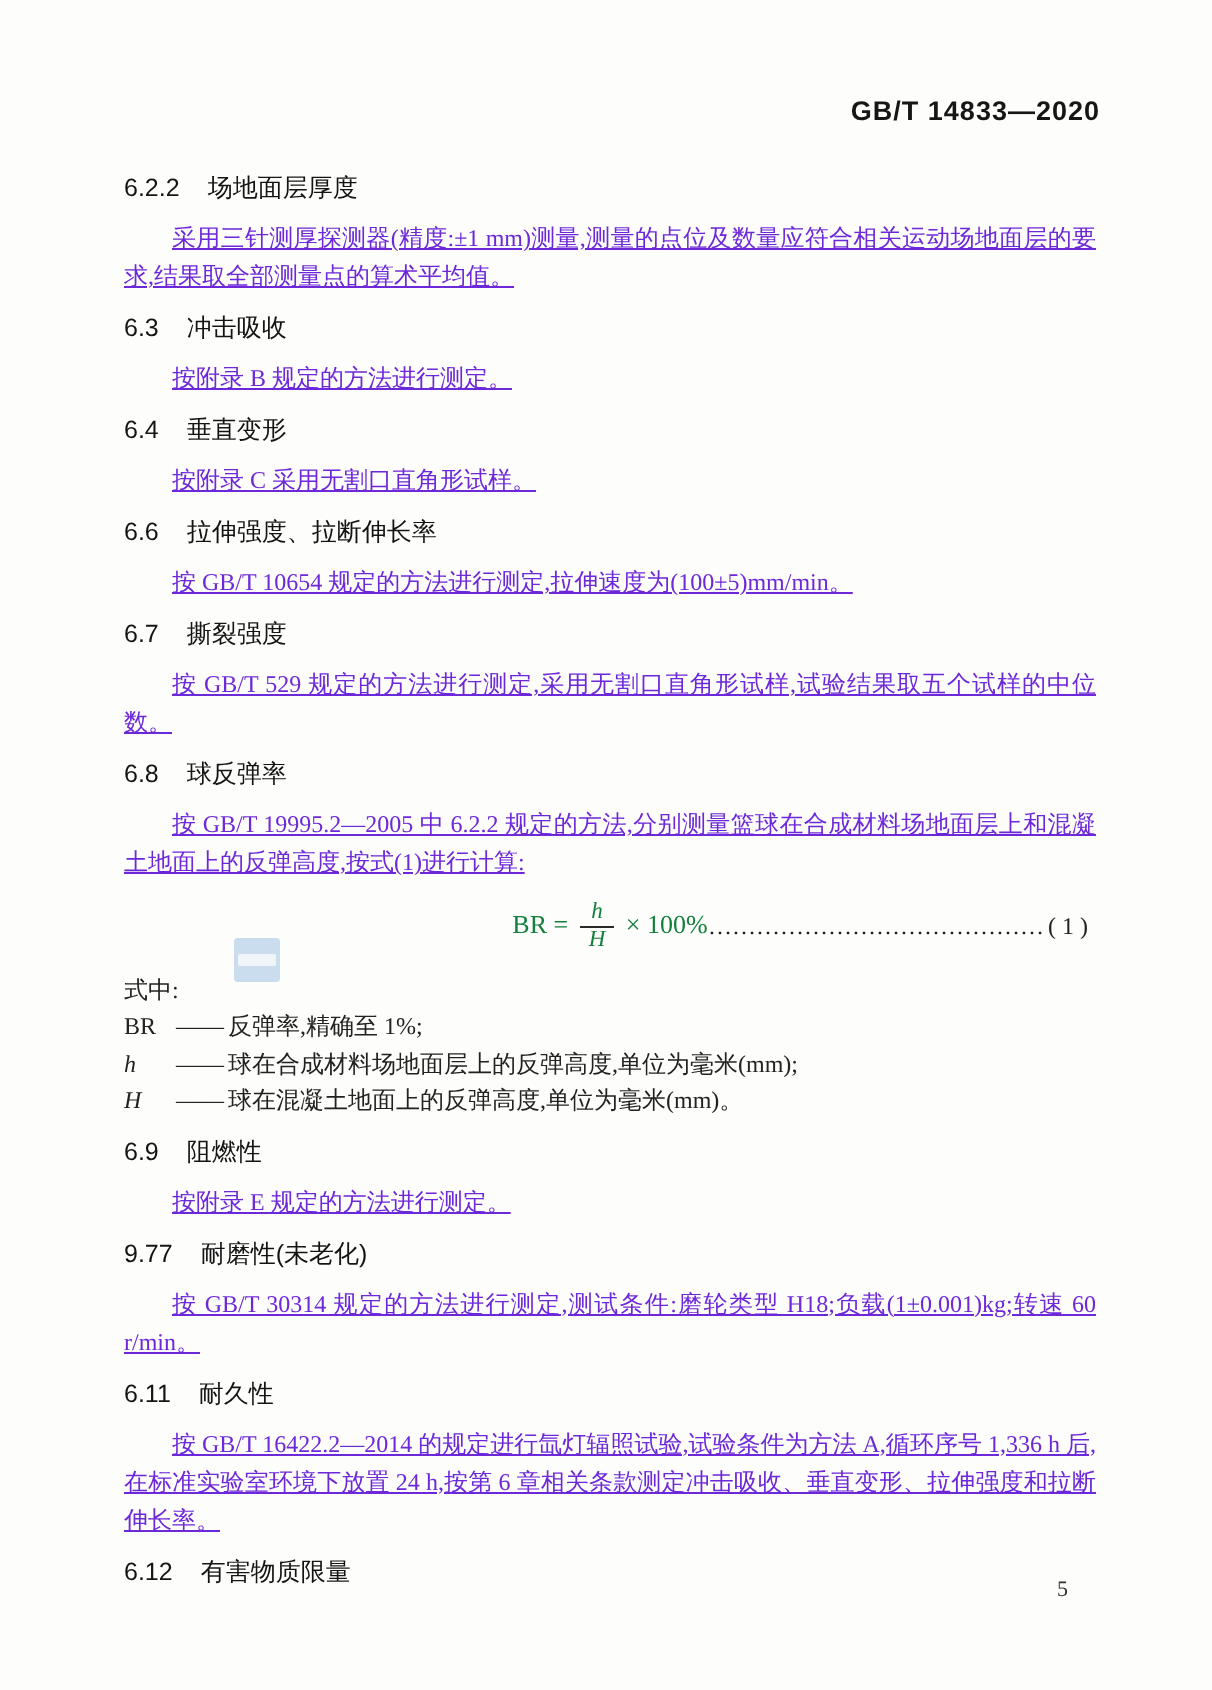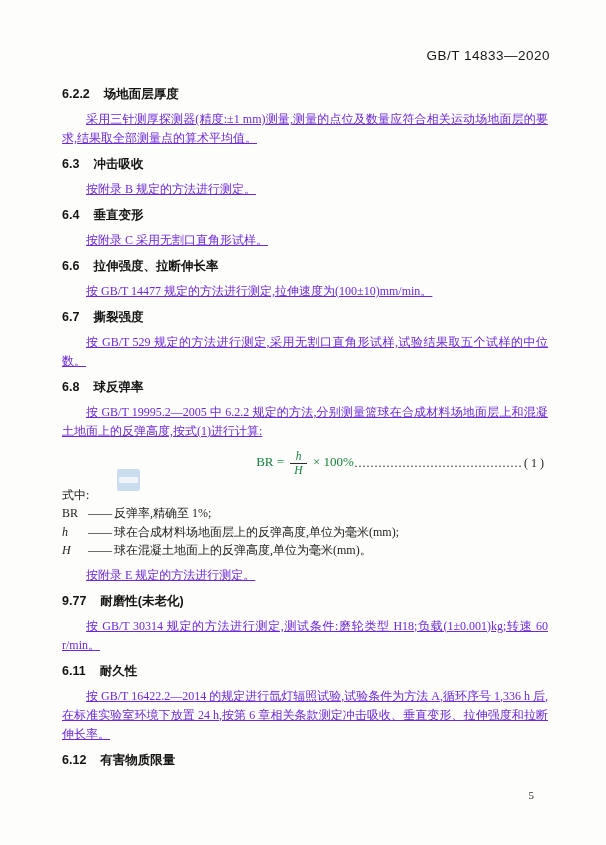--- a/index.html
+++ b/index.html
@@ -7,29 +7,29 @@
     position:relative;
     width:606px;height:845px;
     background:#fdfdfb;
     overflow:hidden;
     color:#1e1e1e;
     font-family:"Liberation Serif", serif;
   }
   .std-code{
     position:absolute;top:48px;right:56px;
     font-family:"Liberation Sans", sans-serif;
-    font-weight:normal;font-size:13.5px;letter-spacing:0.5px;
+    font-weight:bold;font-size:13.5px;letter-spacing:0.5px;
     color:#161616;
   }
   .content{
     position:absolute;left:62px;right:58px;top:78px;
   }
   .sec-h{
     font-family:"Liberation Sans", sans-serif;
-    font-weight:bold;font-size:12.5px;line-height:19px;
+    font-weight:normal;font-size:12.5px;line-height:19px;
     margin-top:7px;color:#141414;
   }
   .sec-n{display:inline-block;margin-right:14px;}
   .sec-p{
     margin:6px 0 0 0;
     font-size:12px;line-height:19px;
     text-align:justify;text-indent:24px;
     color:#6d28d9;
     text-decoration:underline;
   }
@@ -97,21 +97,21 @@
           <p class="sec-p">按附录 B 规定的方法进行测定。</p>
         </section>
         <section class="sec">
           <div class="sec-h"><span class="sec-n">6.4</span><span class="sec-t">垂直变形</span></div>
           <p class="sec-p">按附录 C 采用无割口直角形试样。</p>
         </section>
         <section class="sec">
         </section>
         <section class="sec">
           <div class="sec-h"><span class="sec-n">6.6</span><span class="sec-t">拉伸强度、拉断伸长率</span></div>
-          <p class="sec-p">按 GB/T 14477 规定的方法进行测定,拉伸速度为(100±10)mm/min。</p>
+          <p class="sec-p">按 GB/T 10654 规定的方法进行测定,拉伸速度为(100±5)mm/min。</p>
         </section>
         <section class="sec">
           <div class="sec-h"><span class="sec-n">6.7</span><span class="sec-t">撕裂强度</span></div>
           <p class="sec-p">按 GB/T 529 规定的方法进行测定,采用无割口直角形试样,试验结果取五个试样的中位数。</p>
         </section>
         <section class="sec">
           <div class="sec-h"><span class="sec-n">6.8</span><span class="sec-t">球反弹率</span></div>
           <p class="sec-p">按 GB/T 19995.2—2005 中 6.2.2 规定的方法,分别测量篮球在合成材料场地面层上和混凝土地面上的反弹高度,按式(1)进行计算:</p>
         </section>
       </div>
@@ -135,20 +135,21 @@
       </div>
       <div class="wrow">
         <span class="wsym it">H</span>
           <span class="wdash">——</span>
           <span class="wdesc">球在混凝土地面上的反弹高度,单位为毫米(mm)。</span>
       </div>
     </div>
 
     <div id="sections-bottom">
         <section class="sec">
+          <div class="sec-h"><span class="sec-n">6.9</span><span class="sec-t">阻燃性</span></div>
           <p class="sec-p">按附录 E 规定的方法进行测定。</p>
         </section>
         <section class="sec">
           <div class="sec-h"><span class="sec-n">9.77</span><span class="sec-t">耐磨性(未老化)</span></div>
           <p class="sec-p">按 GB/T 30314 规定的方法进行测定,测试条件:磨轮类型 H18;负载(1±0.001)kg;转速 60 r/min。</p>
         </section>
         <section class="sec">
           <div class="sec-h"><span class="sec-n">6.11</span><span class="sec-t">耐久性</span></div>
           <p class="sec-p">按 GB/T 16422.2—2014 的规定进行氙灯辐照试验,试验条件为方法 A,循环序号 1,336 h 后,在标准实验室环境下放置 24 h,按第 6 章相关条款测定冲击吸收、垂直变形、拉伸强度和拉断伸长率。</p>
         </section>

